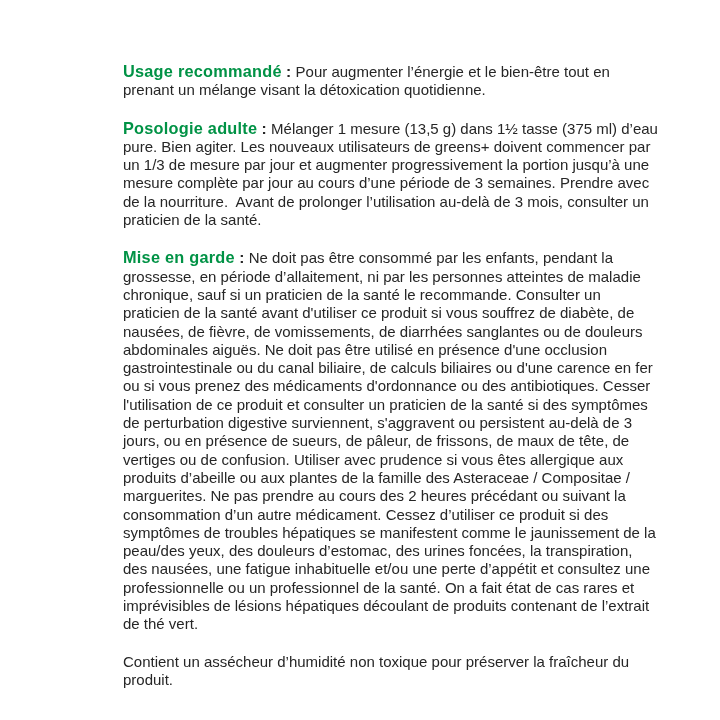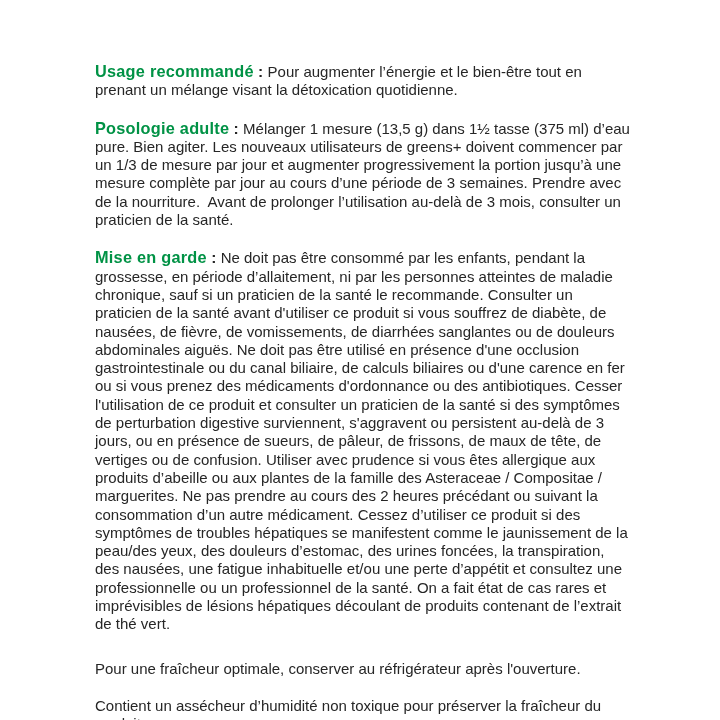--- a/index.html
+++ b/index.html
@@ -11,20 +11,21 @@
     height: 720px;
     background: var(--bg, #ffffff);
     font-family: "Liberation Sans", sans-serif;
     overflow: hidden;
   }
   .label-page {
     position: relative;
     width: 684px;
     height: 720px;
     background: var(--bg, #ffffff);
+    margin-left: 28px;
   }
   .text-block {
     position: absolute;
     left: 95px;
     top: 62px;
     width: 537px;
     color: var(--body-text, #262626);
     font-size: 15px;
     line-height: 18.3px;
   }
@@ -54,17 +55,16 @@
 </style>
 </head>
 <body>
 
 <main class="label-page" data-name="product-label-document">
   <section class="text-block" data-name="label-text-block">
     <div data-name="label-paragraphs">
         <p data-name="paragraph-usage-recommande"><span class="run-heading" data-name="section-heading">Usage recommandé</span><span class="run-colon" data-name="text-run"> : </span><span class="run-body" data-name="text-run">Pour augmenter l’énergie et le bien-être tout en prenant un mélange visant la détoxication quotidienne.</span></p>
         <p data-name="paragraph-posologie-adulte"><span class="run-heading" data-name="section-heading">Posologie adulte</span><span class="run-colon" data-name="text-run"> : </span><span class="run-body" data-name="text-run">Mélanger 1 mesure (13,5 g) dans 1½ tasse (375 ml) d’eau pure. Bien agiter. Les nouveaux utilisateurs de greens+ doivent commencer par un 1/3 de mesure par jour et augmenter progressivement la portion jusqu’à une mesure complète par jour au cours d’une période de 3 semaines. Prendre avec de la nourriture.  Avant de prolonger l’utilisation au-delà de 3 mois, consulter un praticien de la santé.</span></p>
         <p data-name="paragraph-mise-en-garde"><span class="run-heading" data-name="section-heading">Mise en garde</span><span class="run-colon" data-name="text-run"> : </span><span class="run-body" data-name="text-run">Ne doit pas être consommé par les enfants, pendant la grossesse, en période d’allaitement, ni par les personnes atteintes de maladie chronique, sauf si un praticien de la santé le recommande. Consulter un praticien de la santé avant d'utiliser ce produit si vous souffrez de diabète, de nausées, de fièvre, de vomissements, de diarrhées sanglantes ou de douleurs abdominales aiguës. Ne doit pas être utilisé en présence d'une occlusion gastrointestinale ou du canal biliaire, de calculs biliaires ou d'une carence en fer ou si vous prenez des médicaments d'ordonnance ou des antibiotiques. Cesser l'utilisation de ce produit et consulter un praticien de la santé si des symptômes de perturbation digestive surviennent, s'aggravent ou persistent au-delà de 3 jours, ou en présence de sueurs, de pâleur, de frissons, de maux de tête, de vertiges ou de confusion. Utiliser avec prudence si vous êtes allergique aux produits d’abeille ou aux plantes de la famille des </span><span class="run-italic" data-name="text-run">Asteraceae / Compositae</span><span class="run-body" data-name="text-run"> / marguerites. Ne pas prendre au cours des 2 heures précédant ou suivant la consommation d’un autre médicament. Cessez d’utiliser ce produit si des symptômes de troubles hépatiques se manifestent comme le jaunissement de la peau/des yeux, des douleurs d’estomac, des urines foncées, la transpiration, des nausées, une fatigue inhabituelle et/ou une perte d’appétit et consultez une professionnelle ou un professionnel de la santé. On a fait état de cas rares et imprévisibles de lésions hépatiques découlant de produits contenant de l’extrait de thé vert.</span></p>
-        <p data-name="paragraph-fraicheur"><span class="run-body" data-name="text-run">Pour une fraîcheur optimale, conserver au réfrigérateur après l'ouverture.</span></p>
         <p data-name="paragraph-assecheur"><span class="run-body" data-name="text-run">Contient un assécheur d’humidité non toxique pour préserver la fraîcheur du produit.</span></p>
       </div>
   </section>
 </main>
 
 </body></html>

